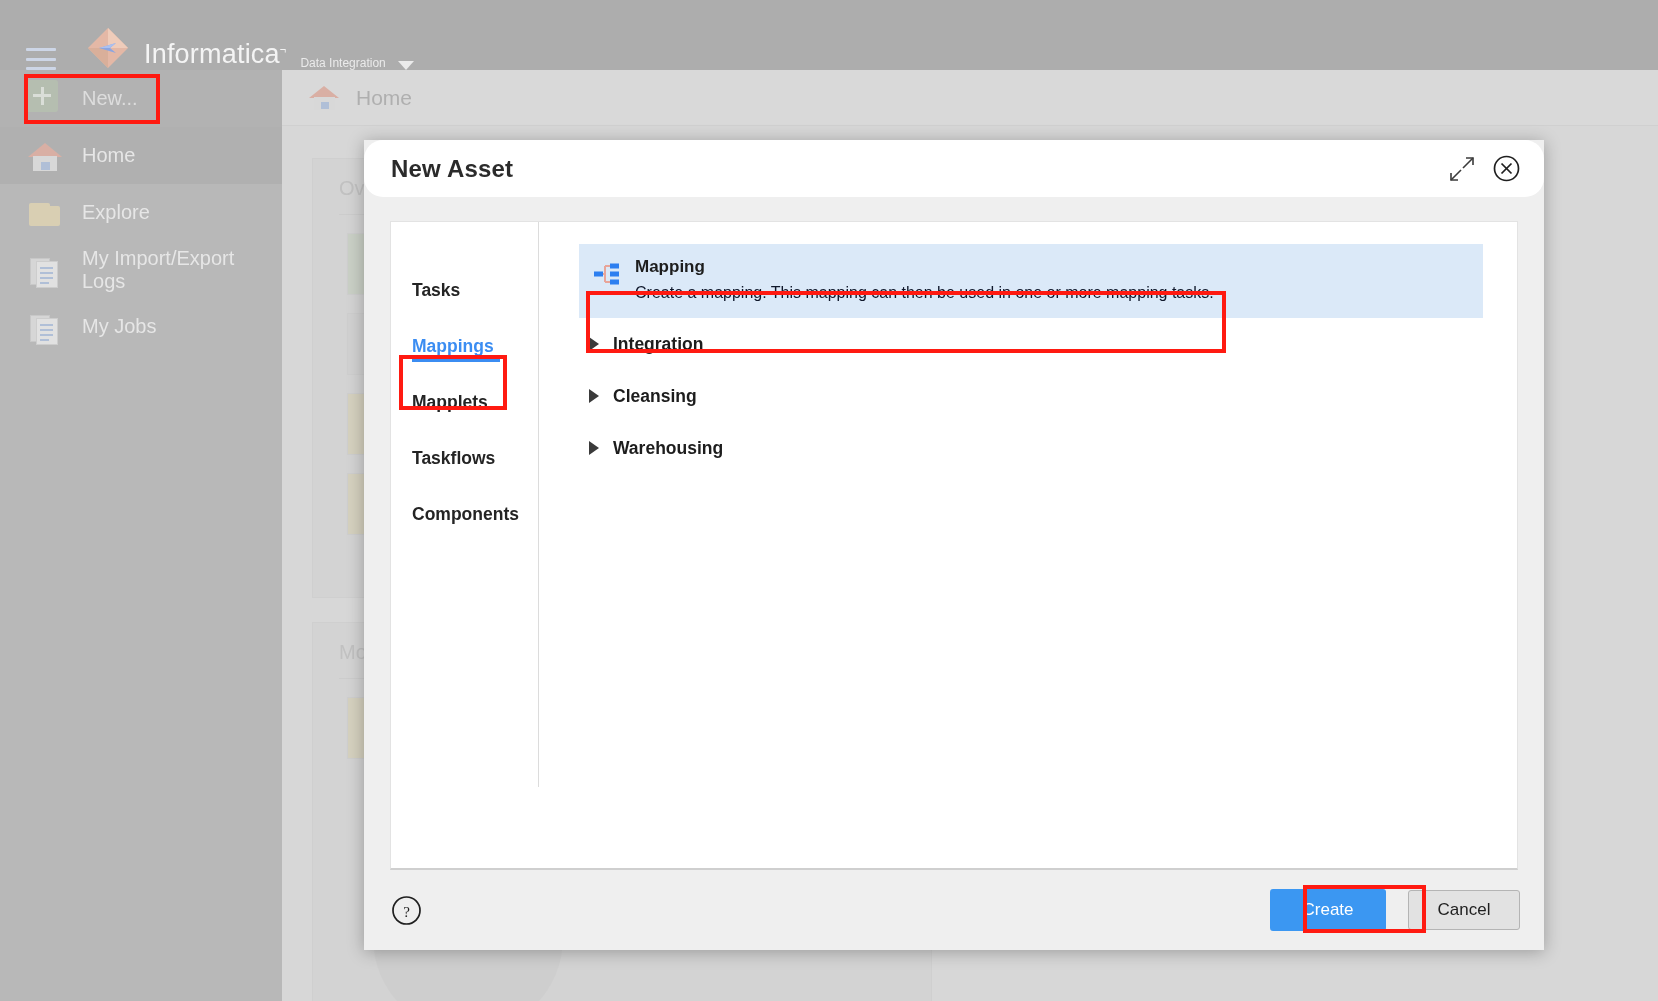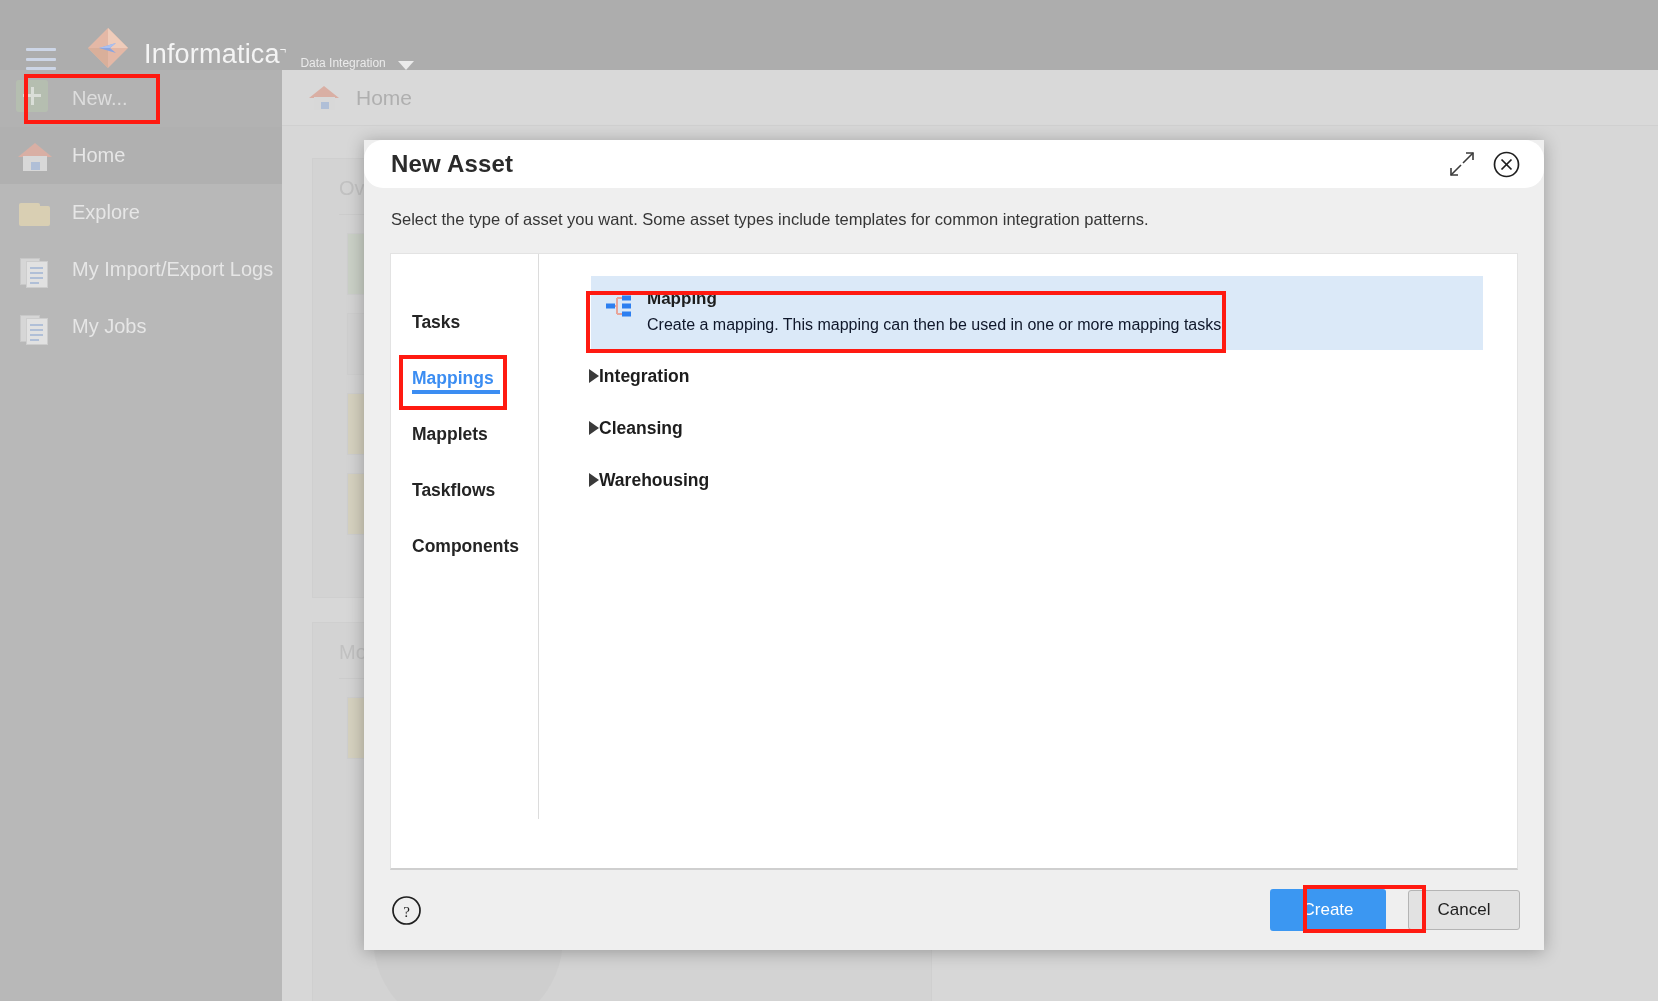--- a/index.html
+++ b/index.html
@@ -38,21 +38,21 @@
     margin-left: 12px; width: 0; height: 0;
     border-left: 8px solid transparent; border-right: 8px solid transparent;
     border-top: 9px solid #e2e2e2;
   }
 
   .sidebar {
     position: absolute; left: 0; top: 70px; width: 282px; height: 931px;
     background: #9a9a9a;
   }
   .side-item {
-    display: flex; align-items: center; height: 57px; padding-left: 16px;
+    display: flex; align-items: center; height: 57px; padding-left: 26px;
     color: #dcdcdc; font-size: 20px;
   }
   .side-item.new { background: #919191; color: #cfcfcf; }
   .side-item.active { background: #8f8f8f; }
   .side-ico { width: 40px; height: 38px; margin-right: 16px; position: relative; flex: 0 0 40px; }
 
   .plus-box {
     width: 32px; height: 32px; background: #98a68f; border-radius: 3px;
     position: relative; opacity: .85;
   }
@@ -117,21 +117,21 @@
   
   .scrim { position:absolute; inset:0; background: rgba(255,255,255,0.30); }
 
   
   .modal {
     position:absolute; left: 364px; top: 140px; width: 1180px; height: 810px;
     background:#efefef; box-shadow: 0 2px 16px rgba(0,0,0,.28);
     display:flex; flex-direction:column;
   }
   .modal-header {
-    height: 48px; background:#ffffff; display:flex; align-items:center;
+    height: 57px; background:#ffffff; display:flex; align-items:center;
     padding: 0 24px 0 27px;
     border-radius: 19px;
   }
   .modal-title { font-size: 24px; font-weight: bold; color:#2b2b2b; letter-spacing:.2px;}
   .modal-header-actions { margin-left:auto; display:flex; align-items:center; gap: 18px; }
   .ico-expand { width: 26px; height: 26px; position:relative; cursor:pointer; }
   .ico-close { width: 27px; height: 27px; cursor:pointer; }
 
   .modal-subtitle {
     padding: 22px 27px 0 27px; font-size: 16.5px; color:#363636;
@@ -153,30 +153,30 @@
   }
   .tab.selected { color:#3b8df2; }
   .tab.selected .tab-underline {
     position:absolute; left:21px; bottom: 12px; width: 88px; height: 4px; background:#3b8df2;
   }
 
   .asset-list { flex:1 1 auto; padding: 22px 0 0 0; }
 
   .asset-row {
     display:flex; align-items:flex-start; gap: 14px;
-    margin: 0 34px 0 52px; padding: 12px 22px 14px 14px;
+    margin: 0 34px 0 40px; padding: 12px 22px 14px 14px;
     cursor:pointer;
   }
   .asset-row.selected { background:#dbe9f8; }
   .ico-mapping { width: 28px; height: 26px; position:relative; flex:0 0 28px; margin-top:5px; }
   .asset-name { font-size: 17px; font-weight: bold; color:#1d1d1d; line-height: 1.25; }
   .asset-desc { font-size: 16px; color:#0f172a; margin-top: 6px; line-height: 1.3; }
 
   .cat-row {
-    display:flex; align-items:center; 
+    display:flex; align-items:center; gap: 14px;
     margin: 0 0 0 50px; height: 52px; cursor:pointer;
   }
   .cat-caret {
     width:0; height:0; border-top: 7px solid transparent; border-bottom: 7px solid transparent;
     border-left: 10px solid #3a3a3a;
   }
   .cat-label { font-size: 17.5px; font-weight:bold; color:#1d1d1d; }
 
   .modal-footer {
     height: 80px; display:flex; align-items:center; padding: 0 24px 0 27px;
@@ -323,21 +323,20 @@
         <div class="ico-close">
           <svg width="27" height="27" viewBox="0 0 27 27">
             <circle cx="13.5" cy="13.5" r="12" fill="none" stroke="#1f1f1f" stroke-width="1.7"></circle>
             <line x1="8.5" y1="8.5" x2="18.5" y2="18.5" stroke="#1f1f1f" stroke-width="1.7"></line>
             <line x1="18.5" y1="8.5" x2="8.5" y2="18.5" stroke="#1f1f1f" stroke-width="1.7"></line>
           </svg>
         </div>
       </div>
     </div>
 
-    <div class="modal-subtitle">Select the type of asset you want. Some asset types include templates for common integration patterns.</div>
 
     <div class="modal-body">
 
       <div class="tabs">
         <div class="tab">
           <span>Tasks</span>
         </div>
         <div class="tab selected">
           <span>Mappings</span>
           <span class="tab-underline"></span>

